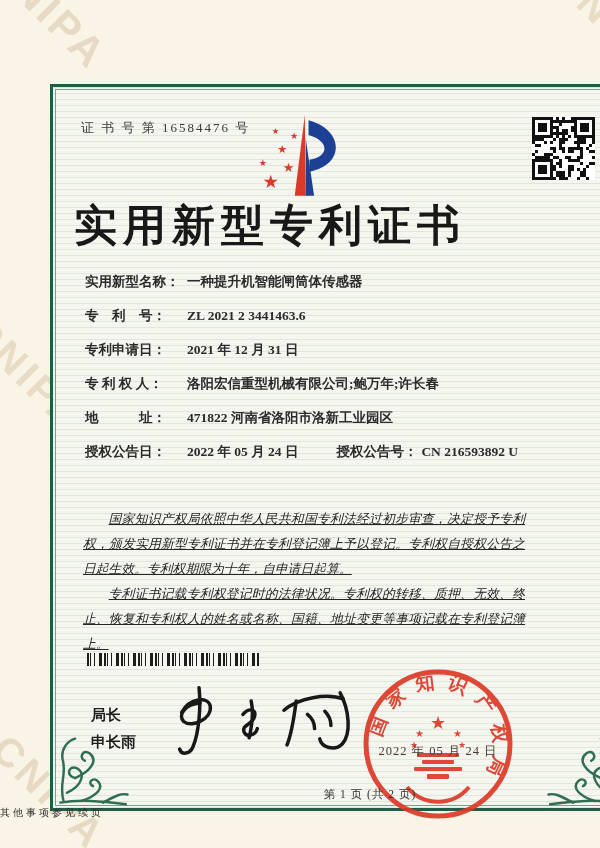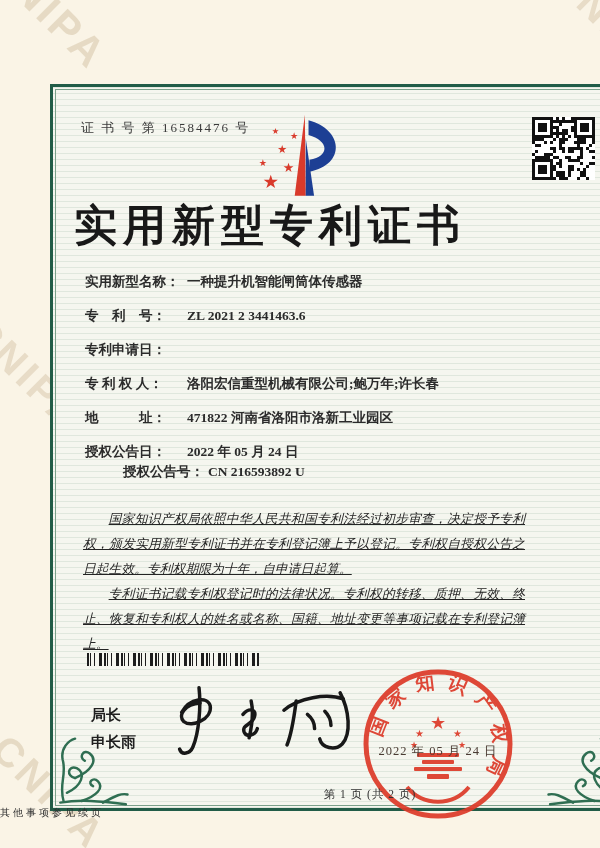--- a/index.html
+++ b/index.html
@@ -55,21 +55,21 @@
     font-size:43px;font-weight:700;color:#181818;letter-spacing:6px;padding-left:21px;
   }
   
   .fields{
     position:absolute;left:32px;top:185px;width:440px;
     font-size:13.5px;color:#2b2b2b;font-weight:bold;
   }
   .frow{display:flex;margin-bottom:14px;line-height:20px;}
   .frow .lab{flex:0 0 102px;white-space:nowrap;}
   .frow .val{flex:1;white-space:pre-line;}
-  .frow.double{display:flex;flex-direction:column;}
+  .frow.double{display:flex;}
   .frow.double .pair{display:flex;}
   .frow.double .pair.second{margin-left:38px;}
   
   .paras{
     position:absolute;left:30px;top:420px;width:442px;
     font-size:12.8px;line-height:1.95;color:#242424;
     font-style:italic;text-align:justify;
   }
   .paras p{margin:0;text-indent:2em;text-decoration:underline;}
   
@@ -589,20 +589,21 @@
       <div class="frow">
         <span class="lab">实用新型名称：</span>
         <span class="val">一种提升机智能闸筒体传感器</span>
       </div>
       <div class="frow">
         <span class="lab">专　利　号：</span>
         <span class="val">ZL 2021 2 3441463.6</span>
       </div>
       <div class="frow">
         <span class="lab">专利申请日：</span>
+        <span class="val">2021 年 12 月 31 日</span>
       </div>
       <div class="frow">
         <span class="lab">专 利 权 人：</span>
         <span class="val">洛阳宏信重型机械有限公司;鲍万年;许长春</span>
       </div>
       <div class="frow">
         <span class="lab">地　　　址：</span>
         <span class="val">471822 河南省洛阳市洛新工业园区</span>
       </div>
       <div class="frow double">

